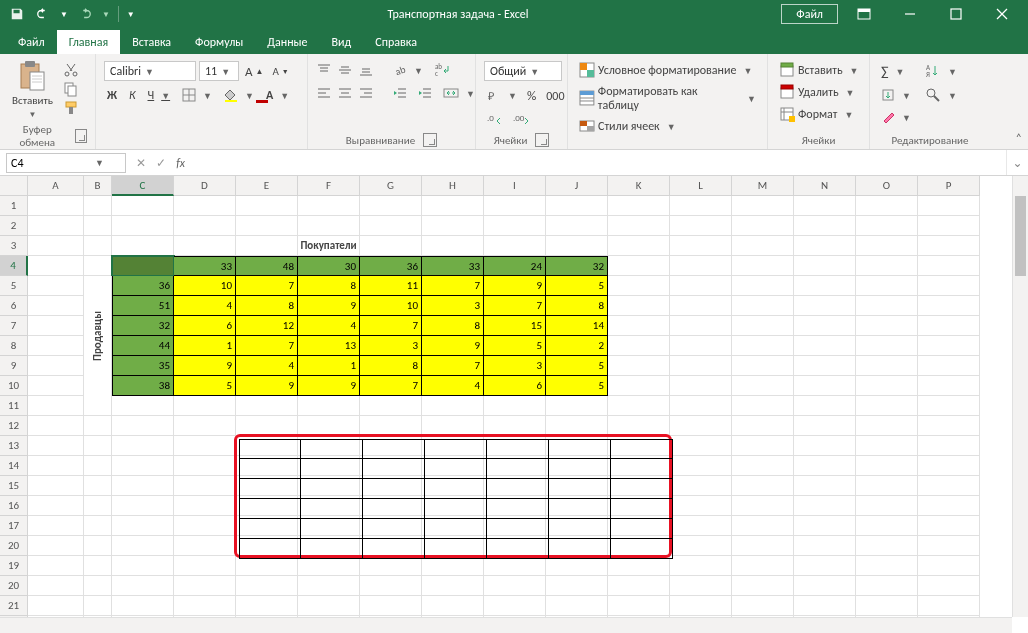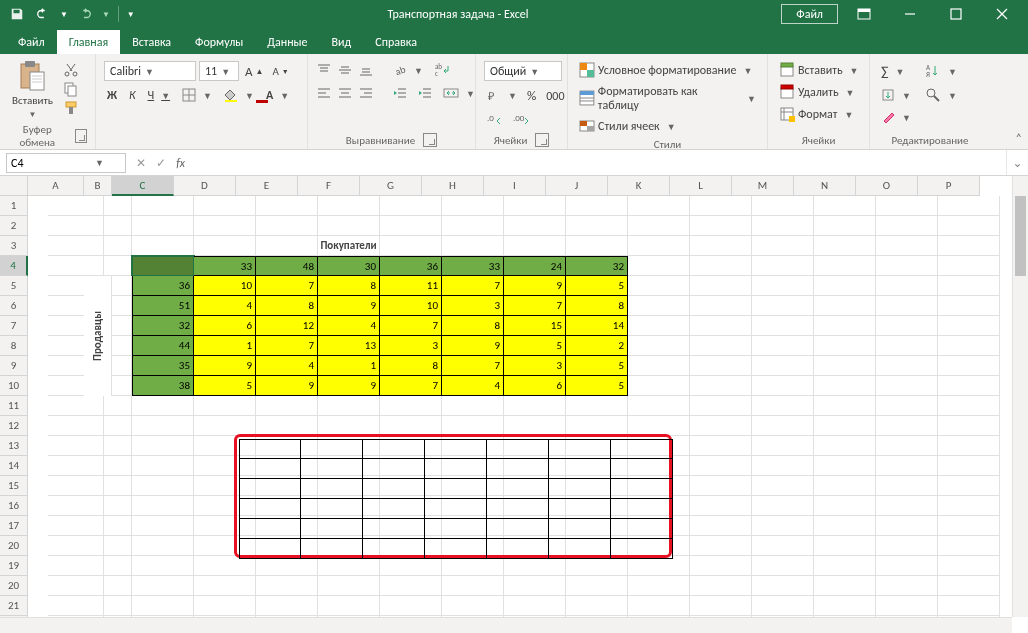--- a/index.html
+++ b/index.html
@@ -54,21 +54,21 @@
 
   
   .sheet-wrap { position:relative; height: calc(633px - 28px - 26px - 96px - 26px); overflow:hidden; background:#fff; }
   .corner { position:absolute; left:0; top:0; width:28px; height:20px; background:#f3f2f1; border-right:1px solid #d4d4d4; border-bottom:1px solid #d4d4d4; }
   .col-headers { position:absolute; left:28px; top:0; right:16px; height:20px; display:flex; }
   .col-h { background:#f3f2f1; border-right:1px solid #d4d4d4; border-bottom:1px solid #d4d4d4; font-size:11px; color:#555; display:flex; align-items:center; justify-content:center; cursor:pointer; }
   .col-h.sel { background:#d2d2d2; color:#217346; border-bottom:2px solid #217346; }
   .row-headers { position:absolute; left:0; top:20px; width:28px; bottom:16px; }
   .row-h { height:20px; background:#f3f2f1; border-right:1px solid #d4d4d4; border-bottom:1px solid #d4d4d4; font-size:11px; color:#555; display:flex; align-items:center; justify-content:center; cursor:pointer;}
   .row-h.sel { background:#d2d2d2; color:#217346; border-right:2px solid #217346; }
-  .cells { position:absolute; left:28px; top:20px; right:16px; bottom:16px;padding-left:20px; }
+  .cells { position:absolute; left:28px; top:20px; right:16px; bottom:16px; }
   .grid-row { display:flex; height:20px; }
   .cell { border-right:1px solid #e0e0e0; border-bottom:1px solid #e0e0e0; font-size:11px; display:flex; align-items:center; justify-content:flex-end; padding:0 3px; overflow:hidden; white-space:nowrap; cursor:cell;}
   .scroll-v { position:absolute; right:0; top:0; width:16px; bottom:16px; background:#f3f2f1; border-left:1px solid #e0e0e0;}
   .scroll-v-thumb { position:absolute; top:20px; left:2px; right:2px; height:80px; background:#c1c1c1; cursor:pointer;}
   .scroll-h { position:absolute; left:0; right:16px; bottom:0; height:16px; background:#f3f2f1; border-top:1px solid #e0e0e0;}
 
   
   .fill-green { background:#70ad47; }
   .fill-greensel { background:#548235; }
   .fill-yellow { background:#ffff00; }
@@ -391,21 +391,20 @@
       <div class="rib-btn">
         <svg width="16" height="16" viewBox="0 0 16 16">
             <rect x="1" y="3" width="14" height="10" fill="#fff" stroke="#888"></rect>
             <rect x="1" y="3" width="7" height="5" fill="#c55a11"></rect>
             <rect x="8" y="8" width="7" height="5" fill="#a5a5a5"></rect>
           </svg>
         <span>Стили ячеек</span>
           <span class="dd-arrow">▼</span>
       </div>
     </div>
-    <div class="group-label">Стили</div>
   </div>
 
   <div class="group" style="width:102px;">
     <div class="group-body rib-col" style="gap:2px;padding-top:2px;">
       <div class="rib-btn">
         <svg width="16" height="16">
             <rect x="2" y="4" width="12" height="10" fill="#fff" stroke="#888"></rect>
             <rect x="2" y="1" width="12" height="4" fill="#70ad47" stroke="#548235"></rect>
           </svg>
         <span>Вставить</span>

